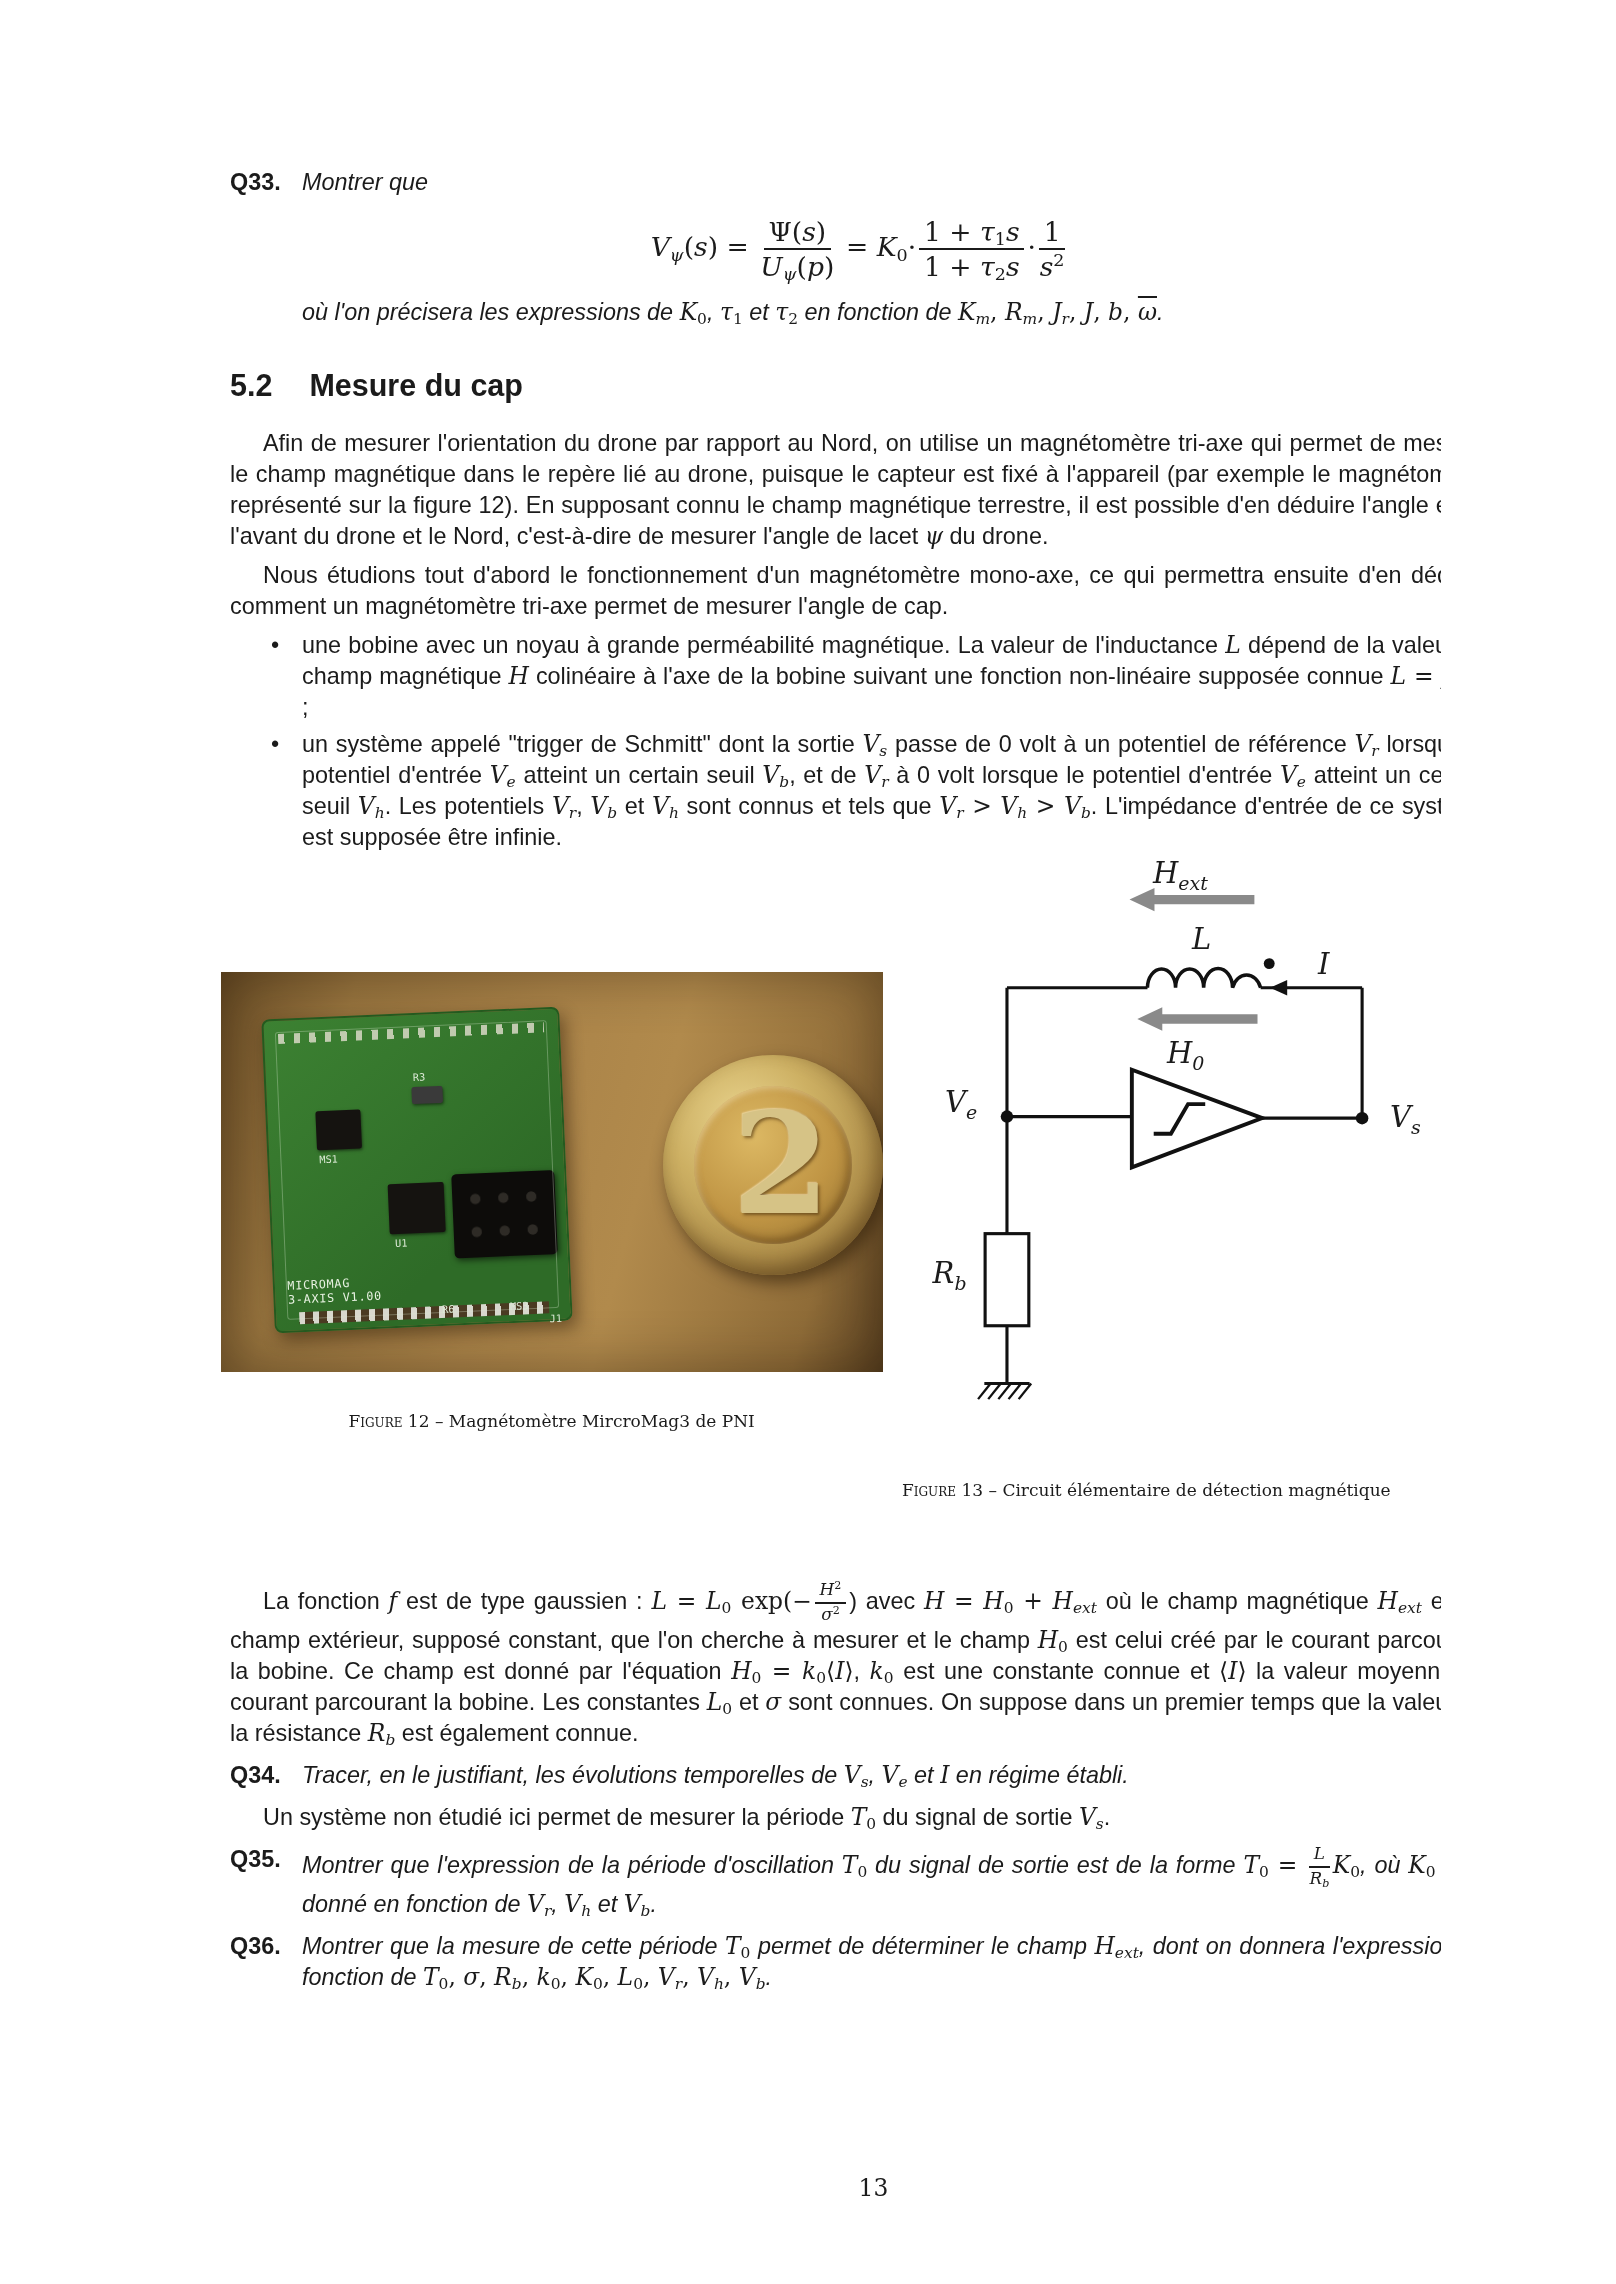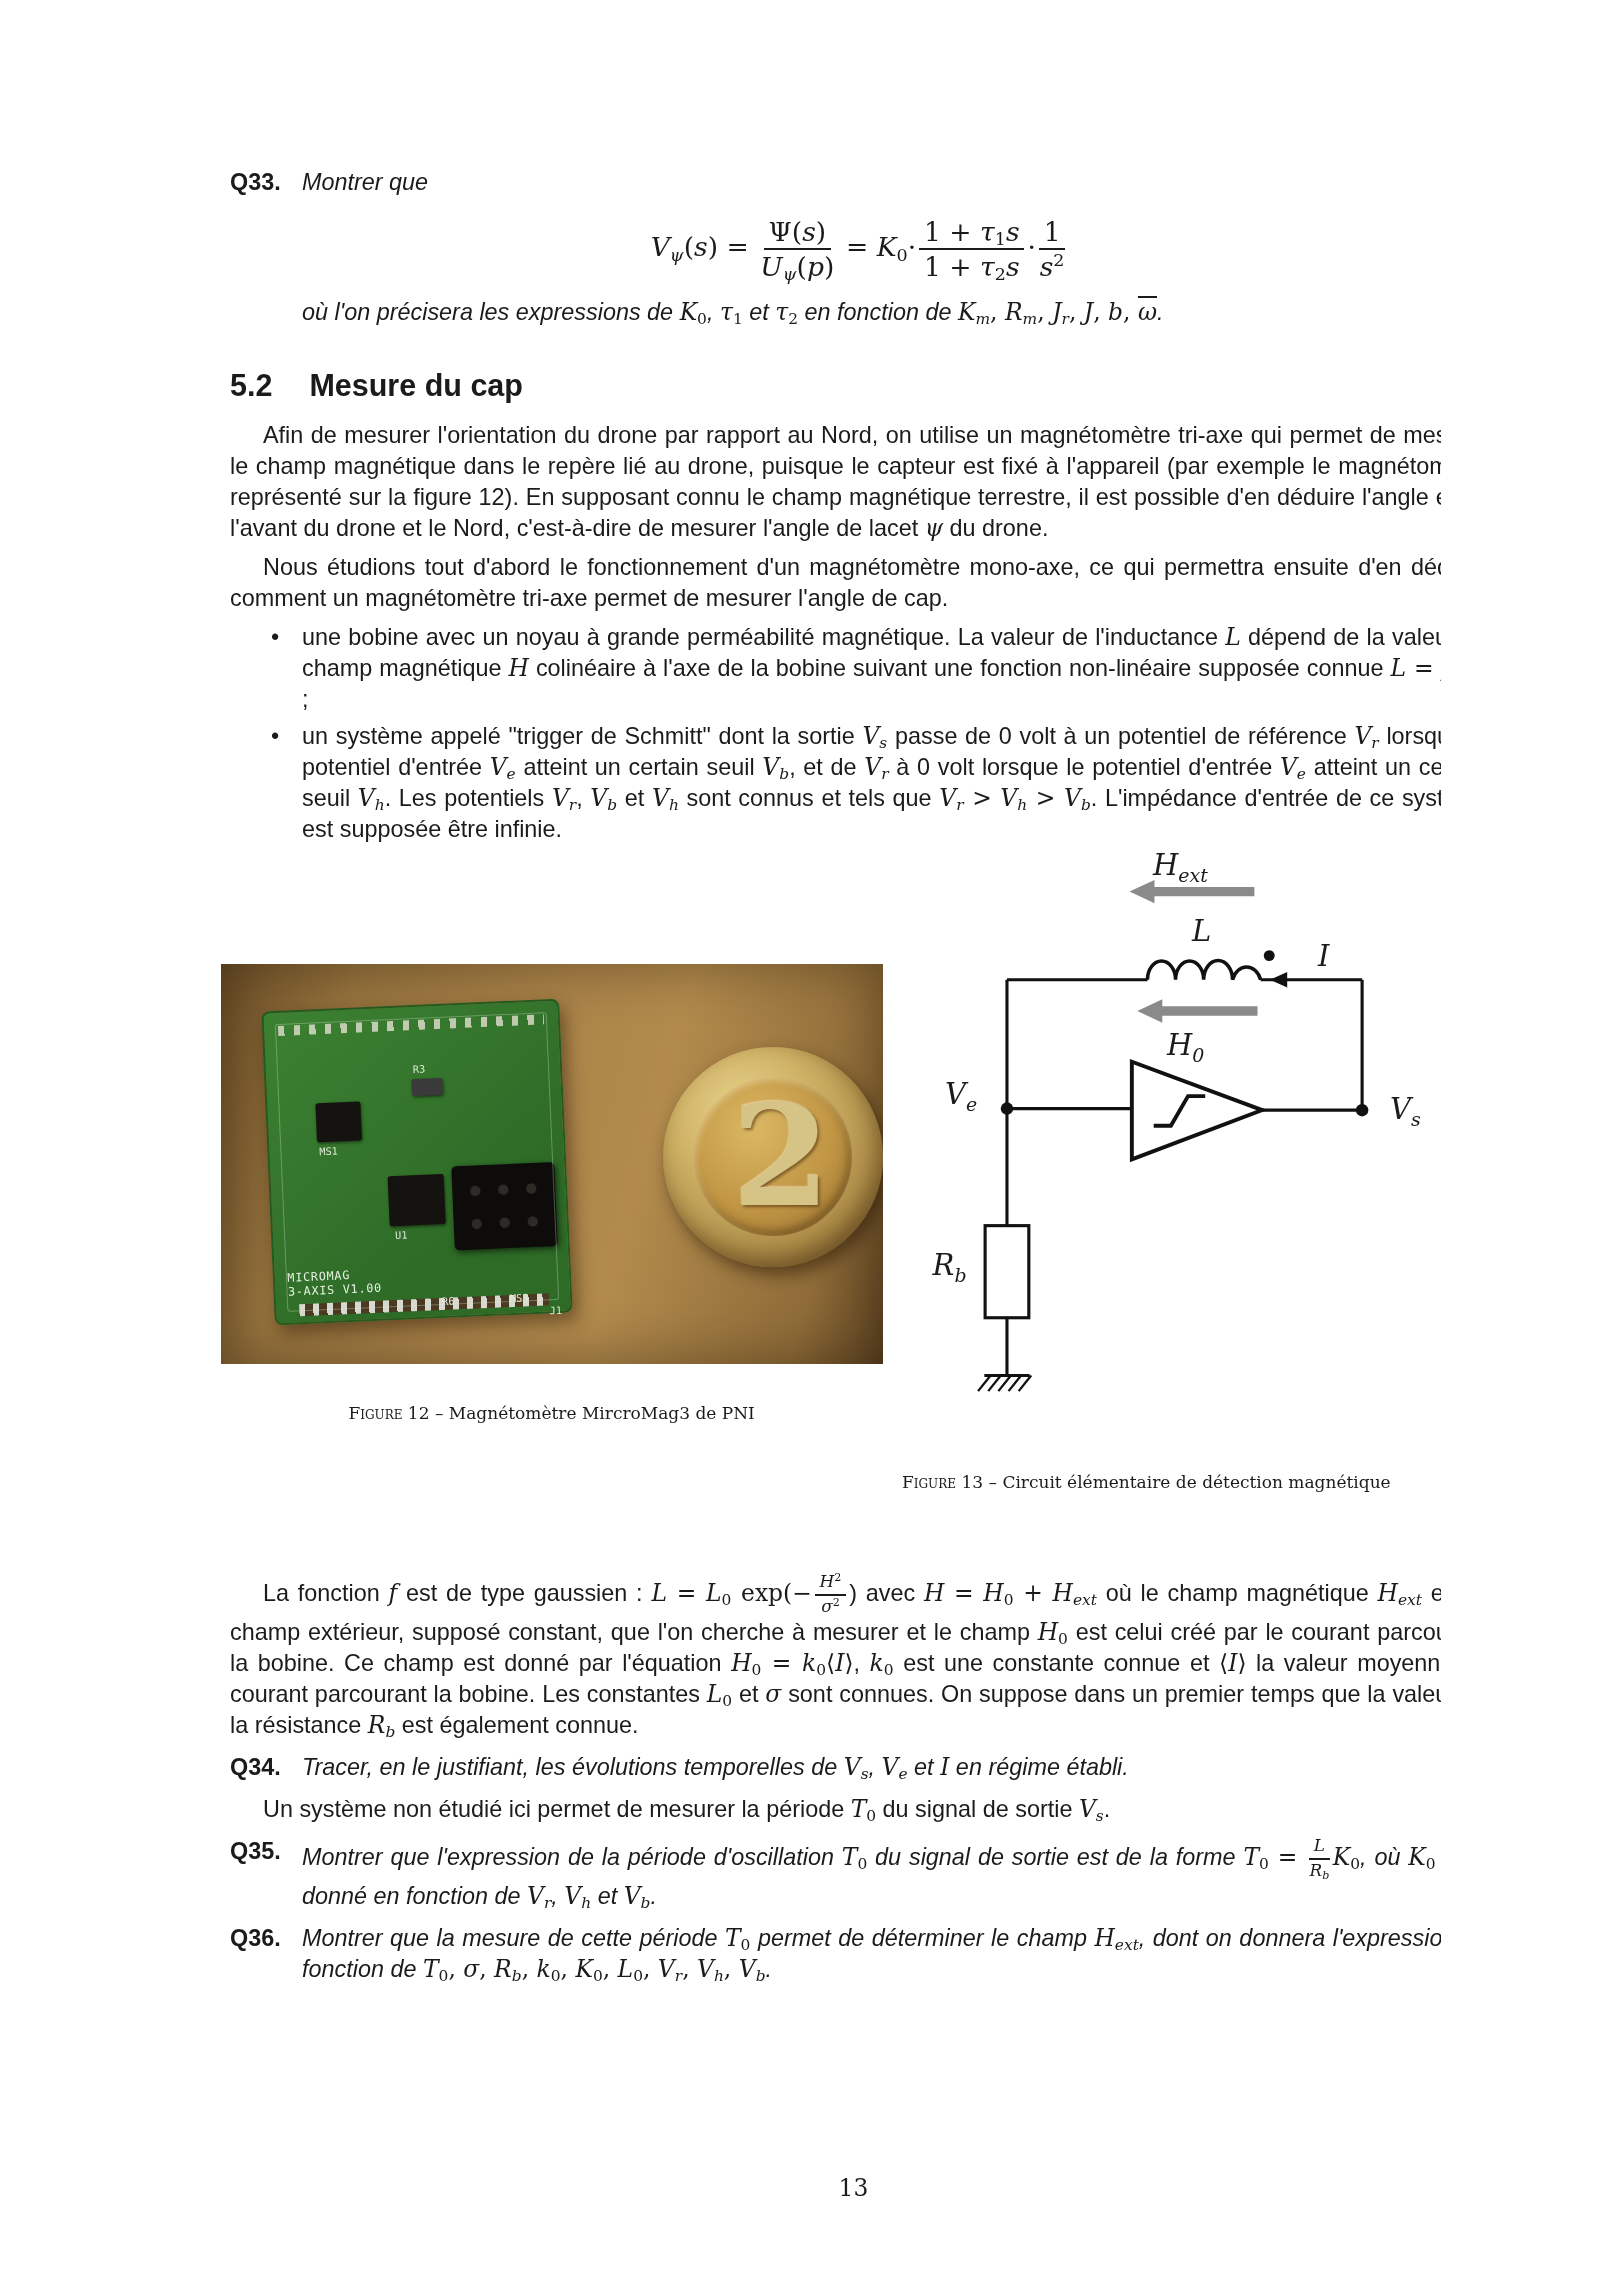--- a/index.html
+++ b/index.html
@@ -23,21 +23,21 @@
   .eq .frac{font-size:1em;}
 
   
   .qitem{position:relative;padding-left:72px;margin:11px 0;}
   .qlabel{position:absolute;left:0;top:0;font-weight:bold;}
   .qbody{text-align:justify;}
   .eq{display:block;text-align:center;font-family:"DejaVu Serif","DejaVu Sans",serif;
       font-size:26.6px;line-height:normal;margin:19px 0 15.6px -72px;width:calc(100% + 72px);}
   .qnote{text-align:justify;margin-top:3.1px;}
 
-  .section{font-size:30.5px;line-height:36px;font-weight:bold;margin:39px 0 17px;}
+  .section{font-size:30.5px;line-height:36px;font-weight:bold;margin:39px 0 25px;}
   .secnum{margin-right:37px;}
 
   p.body{text-align:justify;text-indent:33px;margin:0 0 7.8px;}
 
   .bullets{list-style:none;margin:4px 0 0;}
   .bullets li{position:relative;padding-left:72px;text-align:justify;margin-bottom:6.2px;}
   .bullets li::before{content:"•";position:absolute;left:41px;top:0;}
 
   
   .figures{position:relative;height:707px;margin-top:4.7px;}
@@ -80,21 +80,21 @@
 
   .caption{font-family:"DejaVu Serif","DejaVu Sans",serif;font-size:17px;line-height:30px;}
   .cap12{position:absolute;left:-9.4px;top:547px;width:662px;text-align:center;}
   .cap13{position:absolute;left:672px;top:616px;width:587px;text-align:justify;}
 
   .circuit{position:absolute;left:687px;top:0;width:578px;height:601px;}
   .circuit svg{position:absolute;inset:0;}
   .clabel{position:absolute;font-family:"DejaVu Serif","DejaVu Sans",serif;font-style:italic;font-size:29px;line-height:1;}
   .clabel .msub{font-size:19px;vertical-align:-0.35em;}
 
-  .pageno{position:absolute;left:224px;top:2173px;width:1259px;text-align:center;
+  .pageno{position:absolute;left:244px;top:2173px;width:1259px;text-align:center;
           font-family:"DejaVu Serif",serif;font-size:23.4px;}
 </style>
 </head>
 <body>
 
 <div class="page">
   <div class="content">
 
     <div class="qitem">
       <span class="qlabel">Q33.</span>

